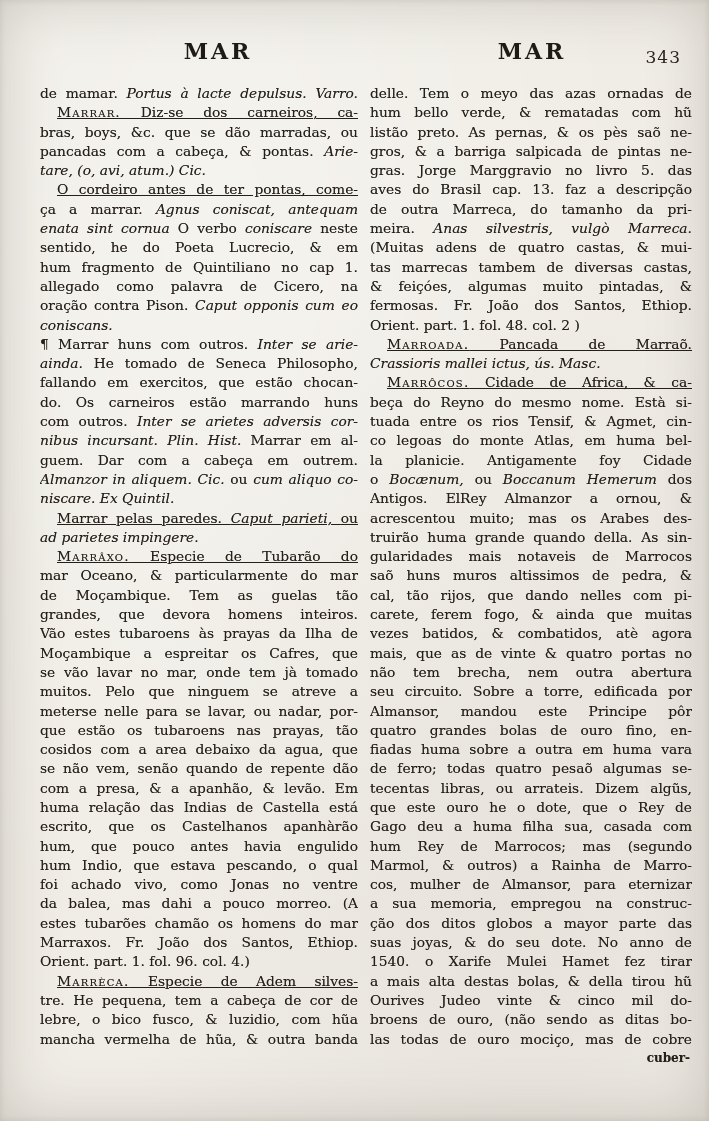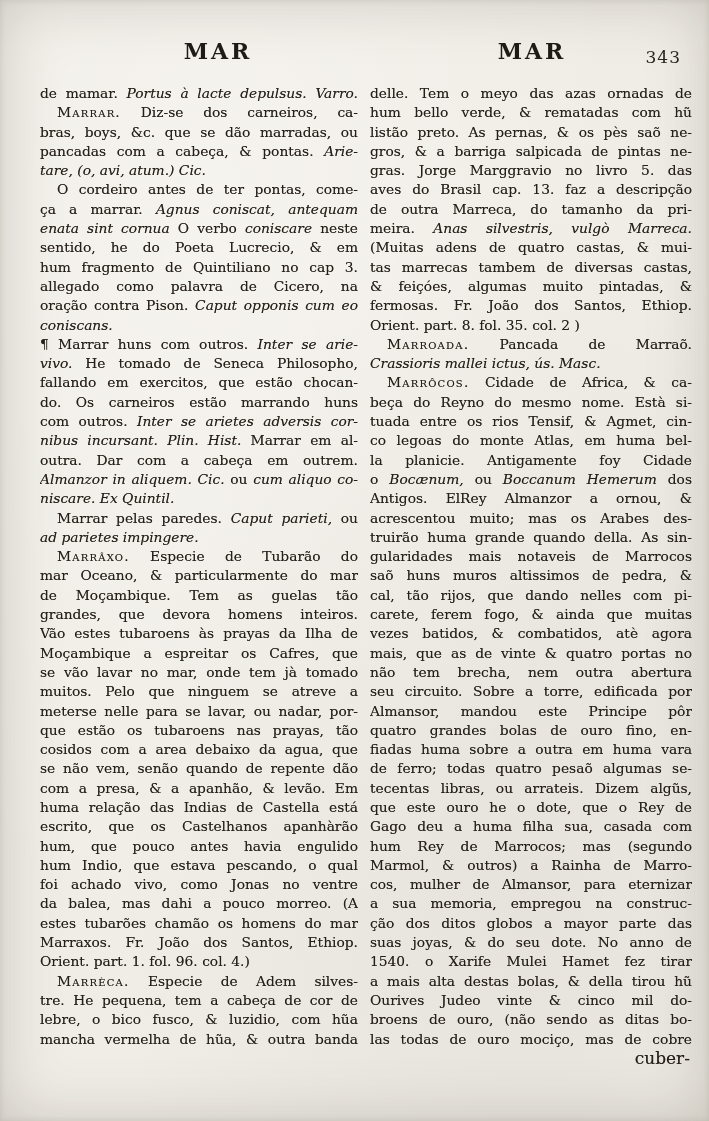--- a/index.html
+++ b/index.html
@@ -34,58 +34,59 @@
     text-shadow:0 0 0.5px rgba(40,32,24,0.55);
   }
   #col-left{left:40px;width:318px;}
   #col-right{left:370px;width:322px;}
   .line{
     height:19.3px;overflow:hidden;
     text-align:justify;text-align-last:justify;
     white-space:normal;
   }
   .line.end{text-align-last:left;}
-  .line.ind{text-indent:17px;}
+  .line.ind{text-indent:17px;text-decoration:underline;}
   .seg-i{font-style:italic;}
   .seg-sc{font-variant:small-caps;letter-spacing:1.2px;}
   .catchword{
     text-align:left;text-align-last:right;
-    font-size:17px;line-height:19.3px;
+    font-size:12px;line-height:19.3px;
     padding-right:2px;
+    font-weight:bold;
   }
 </style>
 </head>
 <body>
 
 <div class="page">
   <div class="hdr-title" id="hdr-left">MAR</div>
   <div class="hdr-title" id="hdr-right">MAR</div>
   <div class="pageno">343</div>
 
   <div class="col" id="col-left">
       <div class="line"><span class="seg-r">de mamar. </span><span class="seg-i">Portus à lacte depulsus. Varro.</span></div>
       <div class="line ind"><span class="seg-sc">Marrar.</span><span class="seg-r"> Diz-se dos carneiros, ca-</span></div>
       <div class="line"><span class="seg-r">bras, boys, &amp;c. que se dão marradas, ou</span></div>
       <div class="line"><span class="seg-r">pancadas com a cabeça, &amp; pontas. </span><span class="seg-i">Arie-</span></div>
       <div class="line end"><span class="seg-i">tare, (o, avi, atum.) Cic.</span></div>
       <div class="line ind"><span class="seg-r">O cordeiro antes de ter pontas, come-</span></div>
       <div class="line"><span class="seg-r">ça a marrar. </span><span class="seg-i">Agnus coniscat, antequam</span></div>
       <div class="line"><span class="seg-i">enata sint cornua </span><span class="seg-r">O verbo </span><span class="seg-i">coniscare </span><span class="seg-r">neste</span></div>
       <div class="line"><span class="seg-r">sentido, he do Poeta Lucrecio, &amp; em</span></div>
-      <div class="line"><span class="seg-r">hum fragmento de Quintiliano no cap 3.</span></div>
+      <div class="line"><span class="seg-r">hum fragmento de Quintiliano no cap 1.</span></div>
       <div class="line"><span class="seg-r">allegado como palavra de Cicero, na</span></div>
       <div class="line"><span class="seg-r">oração contra Pison. </span><span class="seg-i">Caput opponis cum eo</span></div>
       <div class="line end"><span class="seg-i">coniscans.</span></div>
       <div class="line"><span class="seg-r">¶ Marrar huns com outros. </span><span class="seg-i">Inter se arie-</span></div>
-      <div class="line"><span class="seg-i">vivo. </span><span class="seg-r">He tomado de Seneca Philosopho,</span></div>
+      <div class="line"><span class="seg-i">ainda. </span><span class="seg-r">He tomado de Seneca Philosopho,</span></div>
       <div class="line"><span class="seg-r">fallando em exercitos, que estão chocan-</span></div>
       <div class="line"><span class="seg-r">do. Os carneiros estão marrando huns</span></div>
       <div class="line"><span class="seg-r">com outros. </span><span class="seg-i">Inter se arietes adversis cor-</span></div>
       <div class="line"><span class="seg-i">nibus incursant. Plin. Hist. </span><span class="seg-r">Marrar em al-</span></div>
-      <div class="line"><span class="seg-r">outra. Dar com a cabeça em outrem.</span></div>
+      <div class="line"><span class="seg-r">guem. Dar com a cabeça em outrem.</span></div>
       <div class="line"><span class="seg-i">Almanzor in aliquem. Cic. </span><span class="seg-r">ou </span><span class="seg-i">cum aliquo co-</span></div>
       <div class="line end"><span class="seg-i">niscare. Ex Quintil.</span></div>
       <div class="line ind"><span class="seg-r">Marrar pelas paredes. </span><span class="seg-i">Caput parieti, </span><span class="seg-r">ou</span></div>
       <div class="line end"><span class="seg-i">ad parietes impingere.</span></div>
       <div class="line ind"><span class="seg-sc">Marrâxo.</span><span class="seg-r"> Especie de Tubarão do</span></div>
       <div class="line"><span class="seg-r">mar Oceano, &amp; particularmente do mar</span></div>
       <div class="line"><span class="seg-r">de Moçambique. Tem as guelas tão</span></div>
       <div class="line"><span class="seg-r">grandes, que devora homens inteiros.</span></div>
       <div class="line"><span class="seg-r">Vão estes tubaroens às prayas da Ilha de</span></div>
       <div class="line"><span class="seg-r">Moçambique a espreitar os Cafres, que</span></div>
@@ -116,21 +117,21 @@
       <div class="line"><span class="seg-r">listão preto. As pernas, &amp; os pès saõ ne-</span></div>
       <div class="line"><span class="seg-r">gros, &amp; a barriga salpicada de pintas ne-</span></div>
       <div class="line"><span class="seg-r">gras. Jorge Marggravio no livro 5. das</span></div>
       <div class="line"><span class="seg-r">aves do Brasil cap. 13. faz a descripção</span></div>
       <div class="line"><span class="seg-r">de outra Marreca, do tamanho da pri-</span></div>
       <div class="line"><span class="seg-r">meira. </span><span class="seg-i">Anas silvestris, vulgò Marreca.</span></div>
       <div class="line"><span class="seg-r">(Muitas adens de quatro castas, &amp; mui-</span></div>
       <div class="line"><span class="seg-r">tas marrecas tambem de diversas castas,</span></div>
       <div class="line"><span class="seg-r">&amp; feiçóes, algumas muito pintadas, &amp;</span></div>
       <div class="line"><span class="seg-r">fermosas. Fr. João dos Santos, Ethiop.</span></div>
-      <div class="line end"><span class="seg-r">Orient. part. 8. fol. 35. col. 2 )</span></div>
+      <div class="line end"><span class="seg-r">Orient. part. 1. fol. 48. col. 2 )</span></div>
       <div class="line ind"><span class="seg-sc">Marroada.</span><span class="seg-r"> Pancada de Marraõ.</span></div>
       <div class="line end"><span class="seg-i">Crassioris mallei ictus, ús. Masc.</span></div>
       <div class="line ind"><span class="seg-sc">Marrôcos.</span><span class="seg-r"> Cidade de Africa, &amp; ca-</span></div>
       <div class="line"><span class="seg-r">beça do Reyno do mesmo nome. Està si-</span></div>
       <div class="line"><span class="seg-r">tuada entre os rios Tensif, &amp; Agmet, cin-</span></div>
       <div class="line"><span class="seg-r">co legoas do monte Atlas, em huma bel-</span></div>
       <div class="line"><span class="seg-r">la planicie. Antigamente foy Cidade</span></div>
       <div class="line"><span class="seg-r">o </span><span class="seg-i">Bocænum, </span><span class="seg-r">ou </span><span class="seg-i">Boccanum Hemerum </span><span class="seg-r">dos</span></div>
       <div class="line"><span class="seg-r">Antigos. ElRey Almanzor a ornou, &amp;</span></div>
       <div class="line"><span class="seg-r">acrescentou muito; mas os Arabes des-</span></div>

